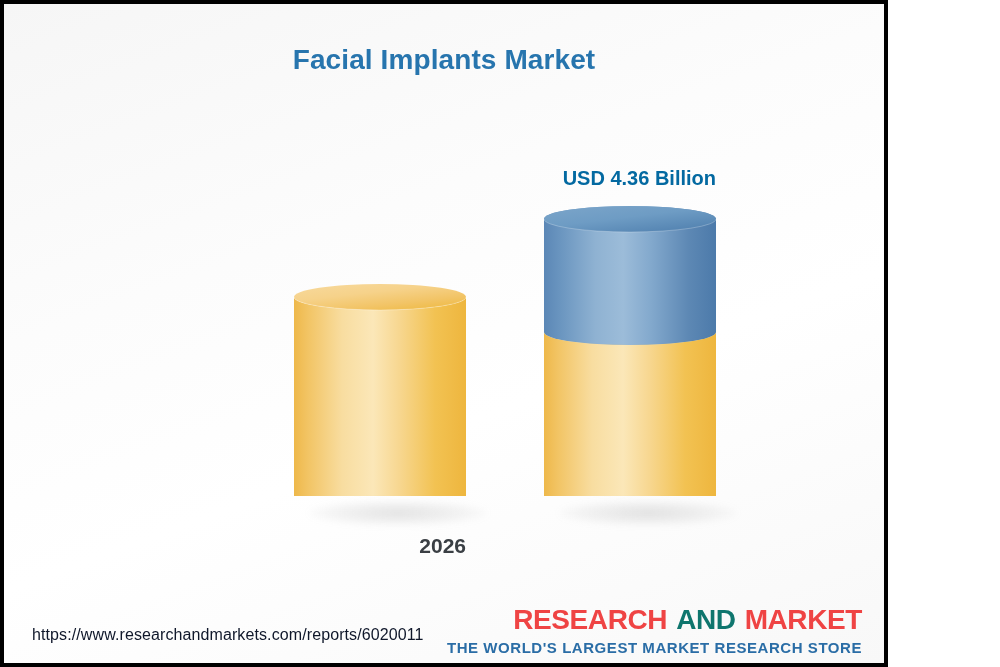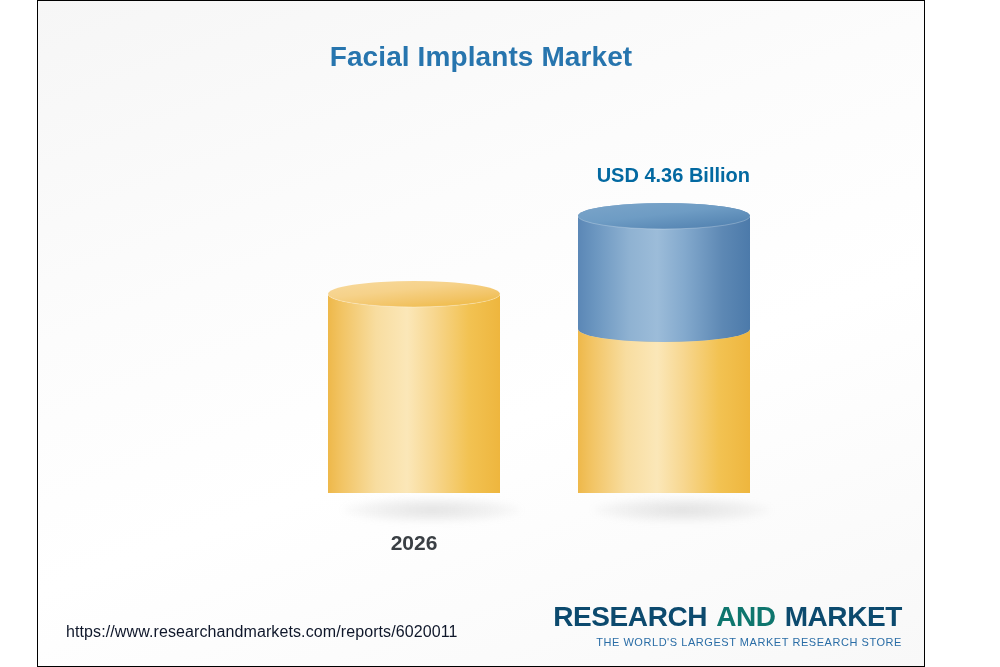--- a/index.html
+++ b/index.html
@@ -9,23 +9,22 @@
   }
   body {
     font-family: "Liberation Sans", sans-serif;
   }
   #canvas {
     position: relative;
     width: 888px;
     height: 667px;
     box-sizing: border-box;
     background: #fafafa;
-    border: 1px solid #000000;
+    border: 4px solid #000000;
     overflow: hidden;
-    margin-left: 37px;
   }
   
   #canvas::before {
     content: "";
     position: absolute;
     left: 0; top: 0; right: 0; bottom: 0;
     background: linear-gradient(160deg, #f6f6f6 0%, #fcfcfc 35%, #ffffff 60%, #f8f8f8 100%);
     pointer-events: none;
   }
   #canvas > * { position: relative; z-index: 1; }
@@ -103,26 +102,26 @@
     top: 602px;
     text-align: right;
     line-height: 1;
   }
   #logo-wordmark {
     font-size: 28px;
     font-weight: bold;
     letter-spacing: -0.4px;
     white-space: nowrap;
   }
-  #logo-word-research, #logo-word-markets { color: #0c4a6e; }
+  #logo-word-research, #logo-word-markets { color: #ef4444; }
   #logo-word-and { color: #0f766e; }
   #logo-tagline {
     margin-top: 6px;
-    font-size: 11px;
-    font-weight: normal;
+    font-size: 15px;
+    font-weight: bold;
     color: #2a6da6;
     letter-spacing: 0.55px;
     white-space: nowrap;
   }
 </style>
 </head>
 <body>
 
 <div id="canvas">
 
@@ -153,21 +152,21 @@
         </defs>
 
         <path d="M 0,13 L 0,212 L 172,212 L 172,13 A 86,13 0 0 1 0,13 Z" fill="url(#goldBody)"></path>
 
         <ellipse cx="86" cy="13" rx="86" ry="13" fill="url(#goldTop)"></ellipse>
 
         <path d="M 0,13 A 86,13 0 0 0 172,13" fill="none" stroke="rgba(255,255,255,0.28)" stroke-width="1"></path>
       </svg>
     </div>
 
-    <div class="category-label" style="left:290px; top:400px; width:172px;">2026</div>
+    <div class="category-label" style="left:290px; top:400px; width:172px;text-align:right;">2026</div>
 
     <div class="value-label" style="left:540px; top:33px; width:172px;">USD 4.36 Billion</div>
 
     <div class="cyl-wrap" style="left:540px; top:72px; width:172px; height:308px;">
       <div class="cyl-shadow" style="top:294px;"></div>
       <svg width="172" height="310" viewBox="0 0 172 310">
         <defs>
           <linearGradient id="blueBody" x1="0" y1="0" x2="1" y2="0">
             <stop offset="0%" stop-color="#5b87b6"></stop>
             <stop offset="10%" stop-color="#6b96c0"></stop>

